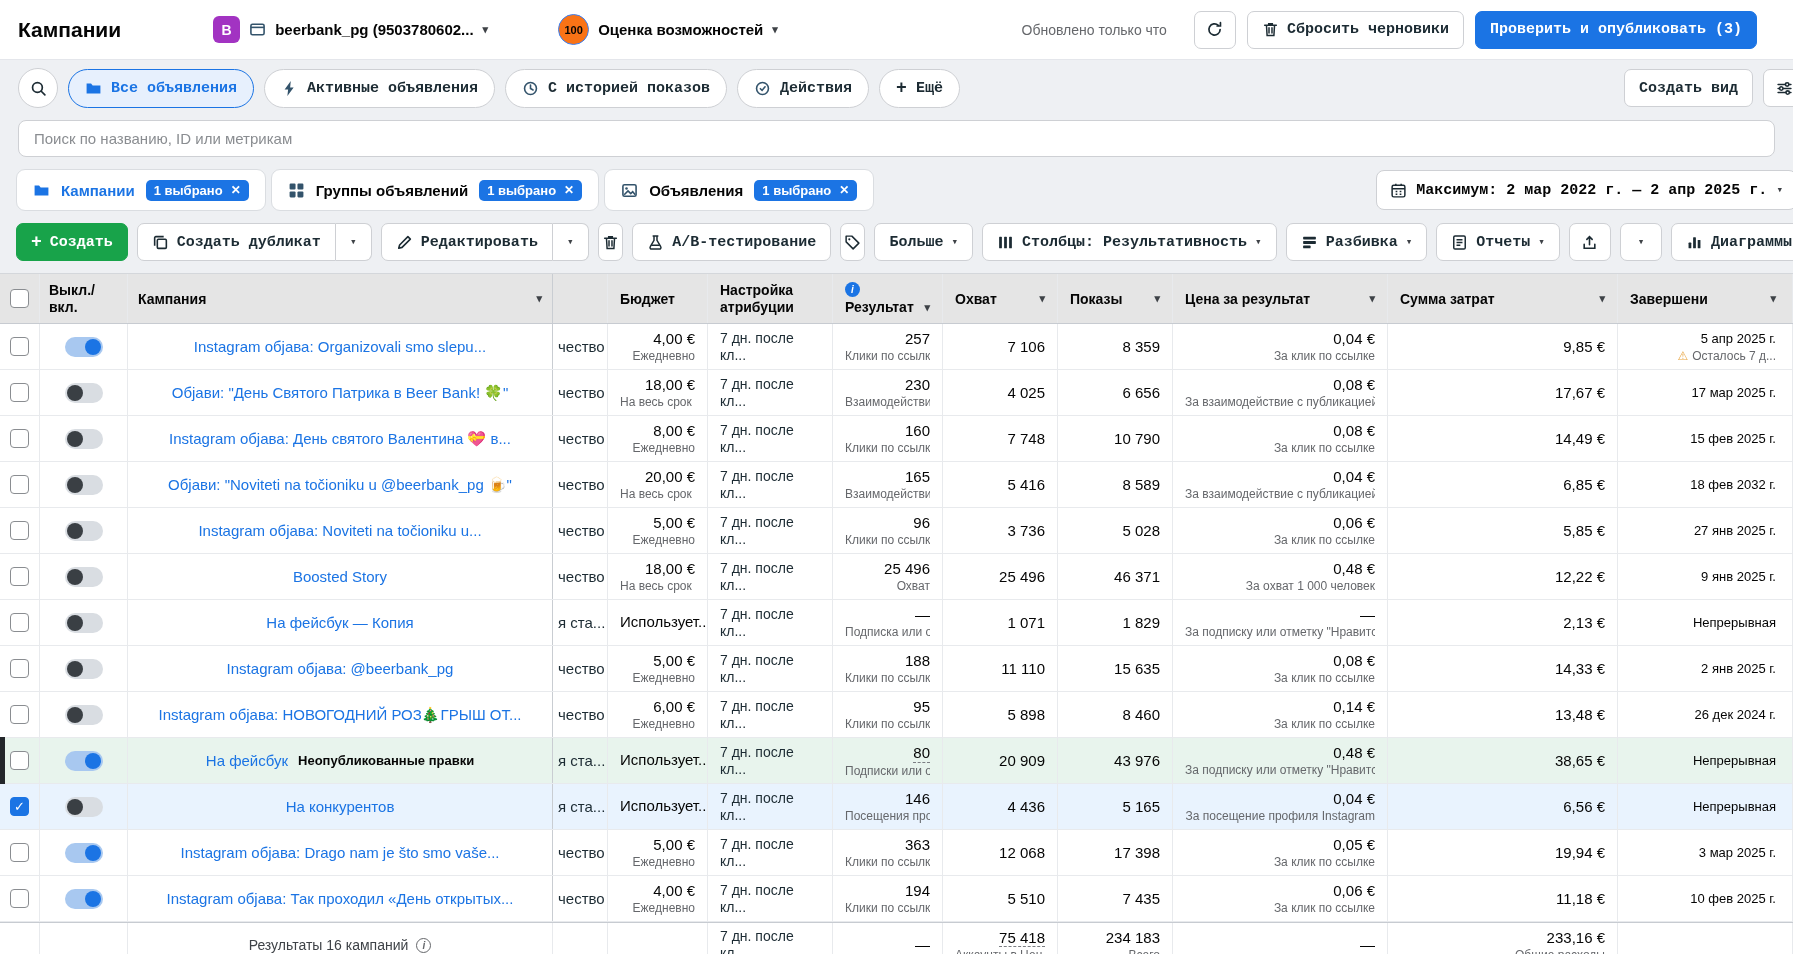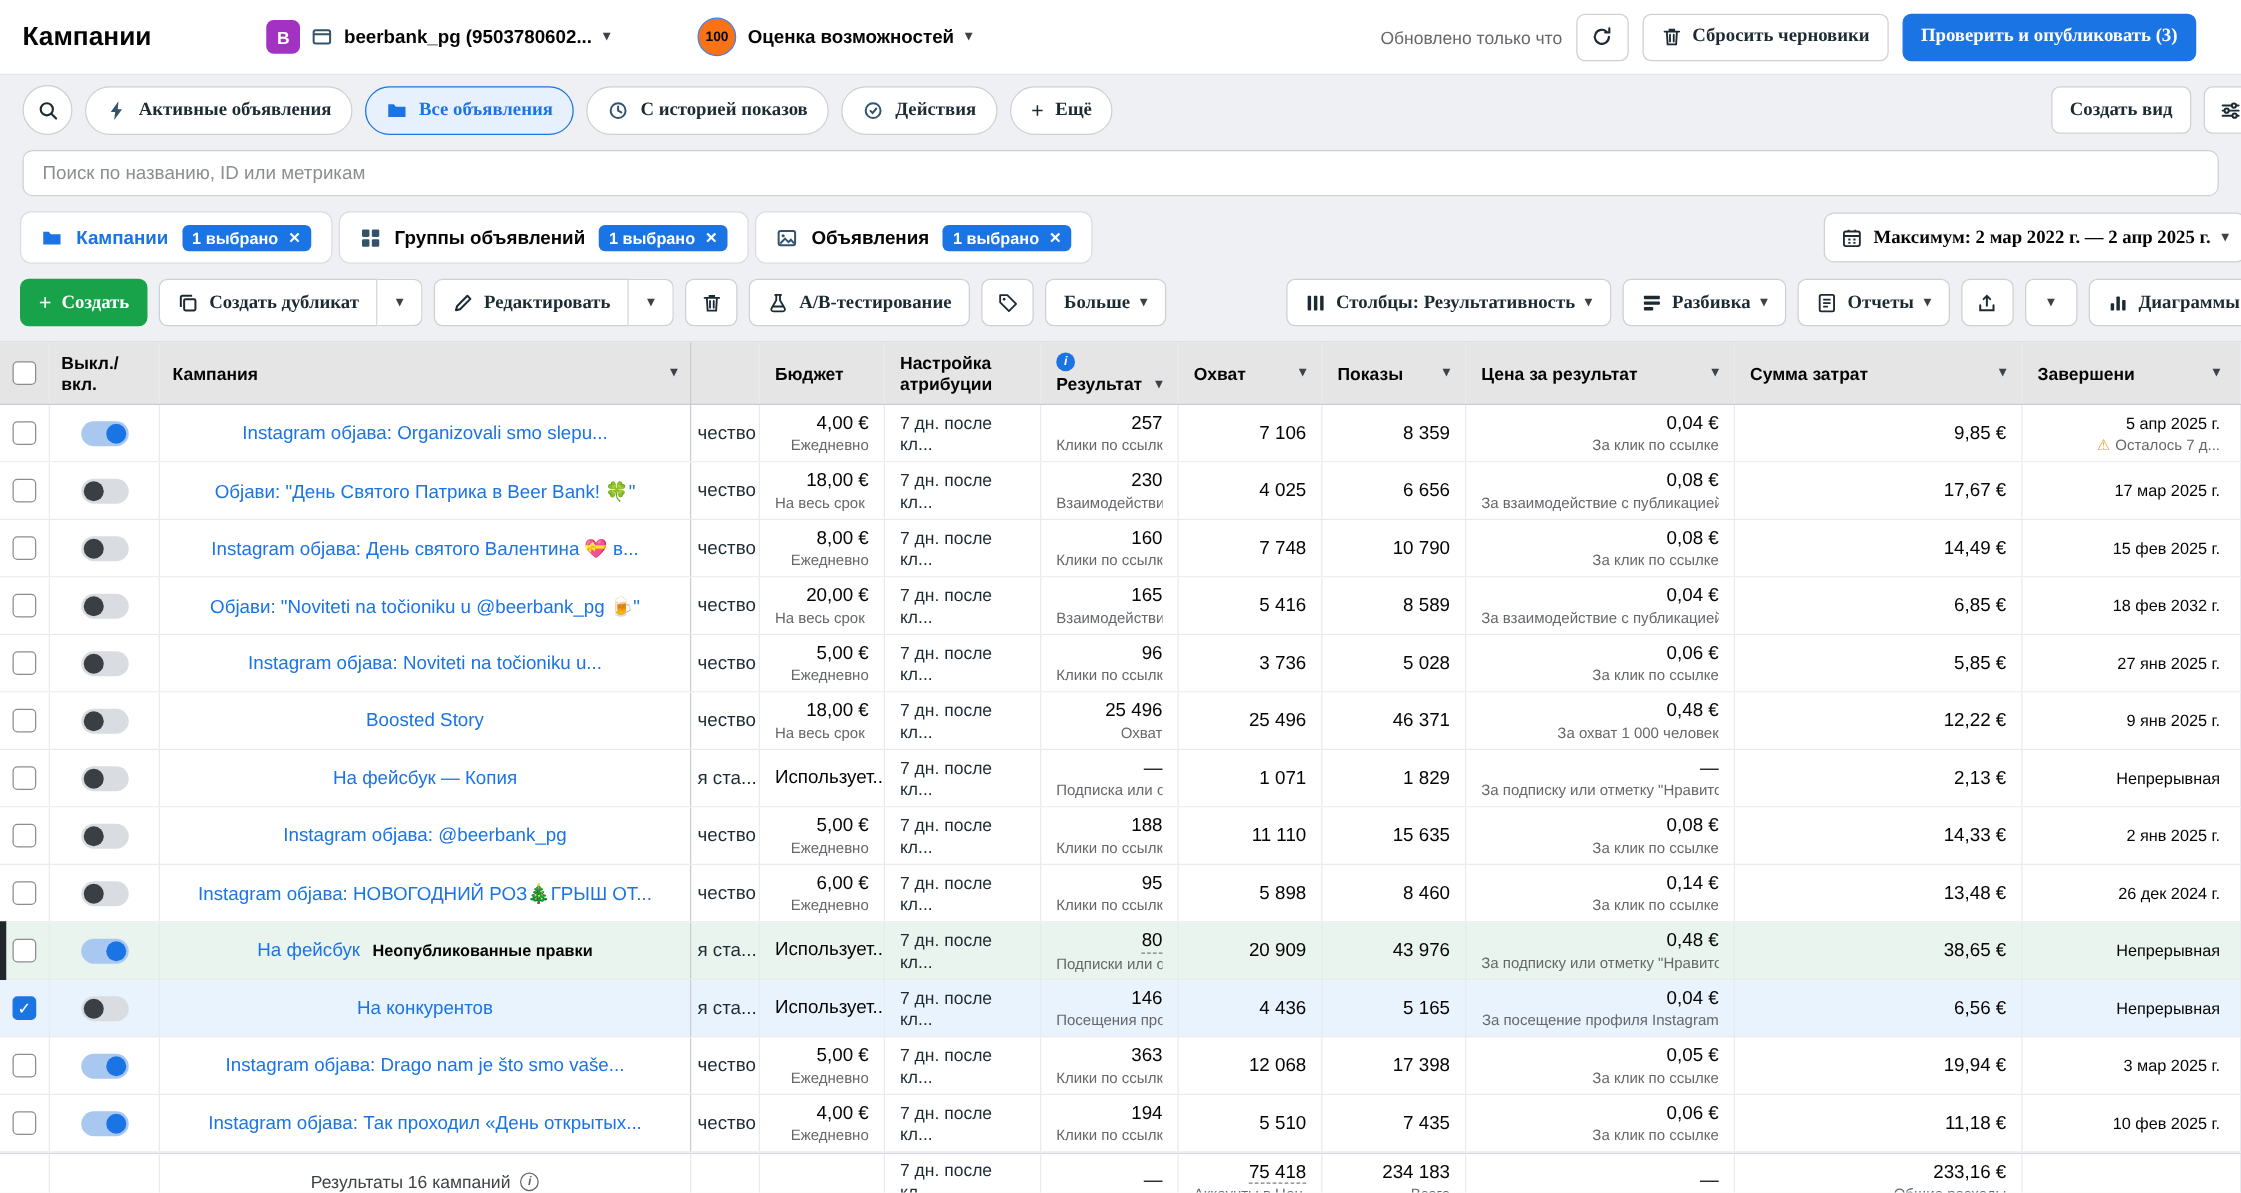--- a/index.html
+++ b/index.html
@@ -1,34 +1,34 @@
 <!DOCTYPE html>
 <html lang="ru"><head>
 <meta charset="utf-8">
 <style>
   *{box-sizing:border-box;margin:0;padding:0}
   html,body{width:1793px;height:954px;overflow:hidden;background:#eef0f3;
     font-family:"Liberation Sans",sans-serif;color:#050505;font-size:15px}
-  button{font-family:Liberation Serif, serif;font-size:15px;background:none;border:none;cursor:pointer;color:inherit}
+  button{font-family:Liberation Mono, monospace;font-size:15px;background:none;border:none;cursor:pointer;color:inherit}
   .ic{width:17px;height:17px;flex:none;display:block}
   .caret{font-size:11px;color:#3e4247;line-height:1}
   .plus{font-size:18px;font-weight:700;line-height:1}
 
   
   .topbar{height:60px;background:#fff;display:flex;align-items:center;gap:14px;
     padding:0 36px 0 18px;border-bottom:1px solid #e4e6eb}
   .page-title{font-size:21px;font-weight:700;margin-right:78px}
   .acct{display:flex;align-items:center;gap:9px;font-weight:700}
   .avatar{width:27px;height:27px;border-radius:6px;background:#a233c2;color:#fff;font-size:14px;
     font-weight:700;display:flex;align-items:center;justify-content:center}
   .score-wrap{display:flex;align-items:center;gap:9px;margin-left:56px;font-weight:700}
   .score{width:31px;height:31px;border-radius:50%;border:1px solid #3b82f6;background:#f97316;
     display:flex;align-items:center;justify-content:center;font-size:11px;font-weight:700}
   .tb-right{margin-left:auto;display:flex;align-items:center;gap:11px}
-  .updated{color:#65676b;font-size:14px;margin-right:0}
+  .updated{color:#65676b;font-size:14px;margin-right:16px}
   .btn{height:38px;border:1px solid #ced0d4;border-radius:7px;background:#fff;display:inline-flex;
     align-items:center;gap:8px;padding:0 14px;font-weight:600;color:#1c2b33;white-space:nowrap}
   .btn.iconb{width:42px;justify-content:center;padding:0}
   .btn.primary{background:#1b74e4;border-color:#1b74e4;color:#fff;font-weight:700}
 
   
   .filterbar{height:56px;display:flex;align-items:center;gap:10px;padding:0 14px 0 18px;flex-wrap:nowrap}
   .circle{width:40px;height:40px;border-radius:50%;border:1px solid #ced0d4;background:#fff;
     display:flex;align-items:center;justify-content:center;flex:none}
   .pill{height:39px;border:1px solid #ced0d4;border-radius:20px;background:#fff;display:inline-flex;
@@ -163,32 +163,32 @@
 </header>
 
 <div class="filterbar">
   <button class="circle">
     <svg class="ic" viewBox="0 0 16 16" fill="none" stroke="#1c2b33" stroke-width="1.6" stroke-linecap="round">
         <circle cx="7" cy="7" r="4.6"></circle>
         <path d="M10.6 10.6 14 14"></path>
       </svg>
   </button>
 
+  <button class="pill active">
+    <svg class="ic" viewBox="0 0 16 16" fill="currentColor">
+        <path d="M1.5 3.2h4.2l1.5 1.9h7.3v7.7h-13z"></path>
+      </svg>
+    <span>Все объявления</span>
+  </button>
+
   <button class="pill">
     <svg class="ic" viewBox="0 0 16 16" fill="#33536b">
         <path d="M9.2 1 3.4 9h3.3L6 15l5.9-8H8.6z"></path>
       </svg>
     <span>Активные объявления</span>
-  </button>
-
-  <button class="pill active">
-    <svg class="ic" viewBox="0 0 16 16" fill="currentColor">
-        <path d="M1.5 3.2h4.2l1.5 1.9h7.3v7.7h-13z"></path>
-      </svg>
-    <span>Все объявления</span>
   </button>
 
   <button class="pill">
     <svg class="ic" viewBox="0 0 16 16" fill="none" stroke="#33536b" stroke-width="1.5" stroke-linecap="round">
         <circle cx="8" cy="8" r="5.6"></circle>
         <path d="M8 4.8V8l2.4 1.4"></path>
       </svg>
     <span>С историей показов</span>
   </button>
 

